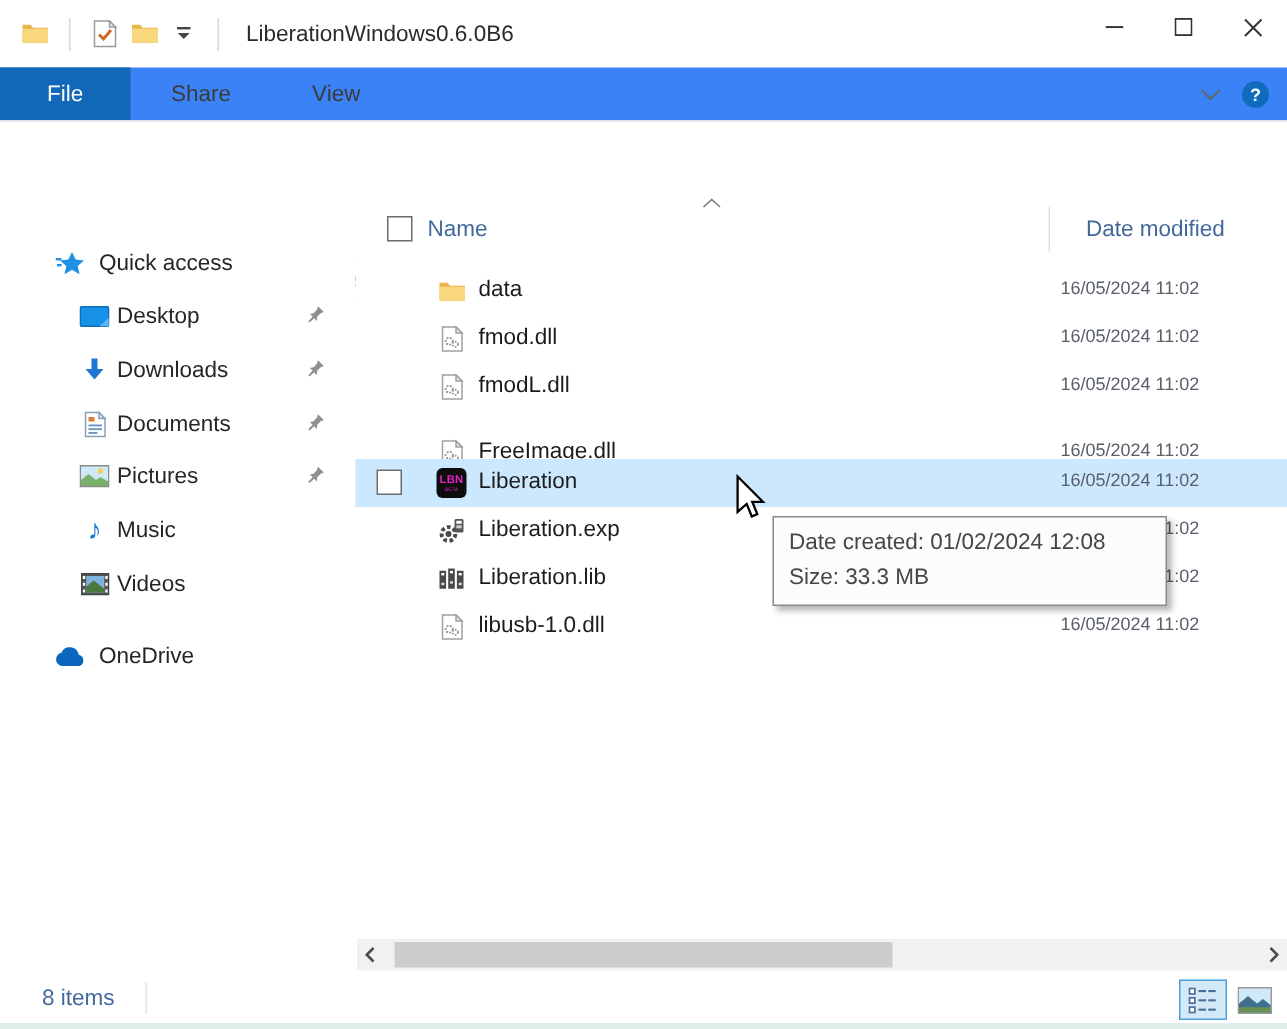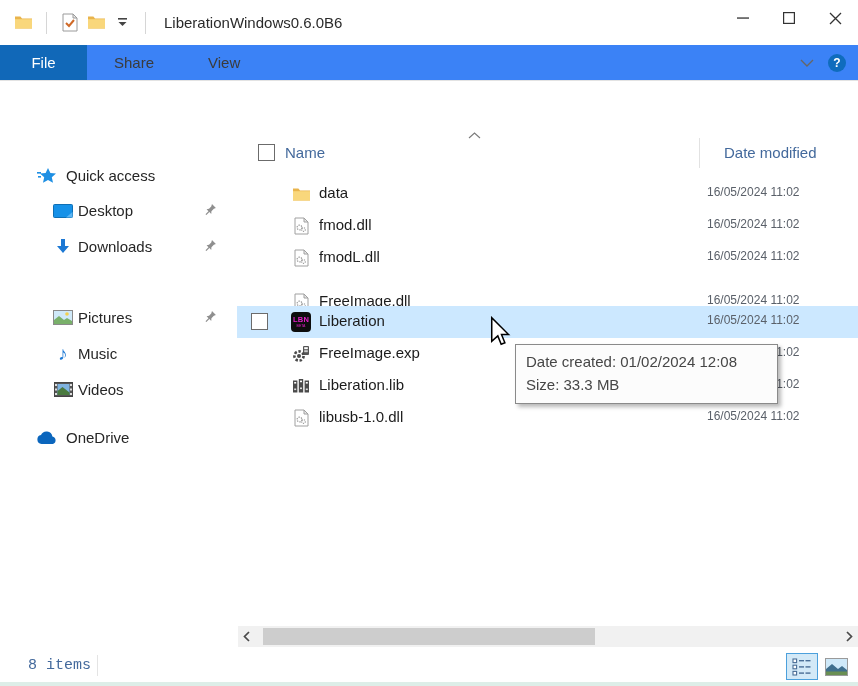--- a/index.html
+++ b/index.html
@@ -75,21 +75,21 @@
   
   .cursor { left:490px; top:316px; z-index:9; }
 
   
   .hscroll { left:238px; top:626px; width:620px; height:21px; background:#f1f1f1; display:flex; align-items:center; }
   .sb-arrow { width:17px; height:21px; display:flex; align-items:center; justify-content:center; }
   .sb-track { position:relative; flex:1; height:21px; }
   .sb-thumb { position:absolute; left:8px; top:2px; width:332px; height:17px; background:#cdcdcd; }
 
   
-  .statusbar { left:0; top:650px; width:853px; height:32px; background:#fff;font-family:Liberation Mono, monospace; }
+  .statusbar { left:0; top:650px; width:853px; height:32px; background:#fff; }
   .items-count { position:absolute; left:28px; top:7px; font-size:15px; color:#43699c; }
   .status-div { position:absolute; left:97px; top:5px; width:1px; height:21px; background:#e4e4e4; }
   .viewbtn-details { position:absolute; left:786px; top:3px; width:32px; height:27px; background:#d3e9f7; border:1px solid #4ca0dc; display:flex; align-items:center; justify-content:center; }
   .viewbtn-thumb { position:absolute; left:823px; top:6px; width:27px; height:21px; display:flex; align-items:center; justify-content:center; }
   .bottom-strip { left:0; top:682px; width:858px; height:4px; background:#ddeee8; }
 
   svg { display:block; }
 </style>
 </head>
 <body>
@@ -252,20 +252,38 @@
         </svg>
     </span>
     <span class="lbl">Downloads</span>
     <span class="pin">
       <svg width="13" height="13" viewBox="0 0 14 14">
           <path d="M8.6 1.2l4.2 4.2-2.2.8L8 8.8l-.2 3-2-2L2.6 13l-1-1 3.2-3.2-2-2 2.6-.6 2.4-2.4z" fill="#8f8f8f"></path>
         </svg>
     </span>
   </div>
 
+  <div class="side-item lv1" style="top:137px;">
+    <span class="s-icon">
+      <svg width="15" height="18" viewBox="0 0 15 18">
+          <path d="M1 1h9l4 4v12H1z" fill="#fff" stroke="#8aa0b8"></path>
+          <path d="M10 1l4 4h-4z" fill="#dce6ef" stroke="#8aa0b8"></path>
+          <rect x="3" y="4" width="4" height="3" fill="#e07f38"></rect>
+          <rect x="3" y="9" width="9" height="1.2" fill="#6a93c0"></rect>
+          <rect x="3" y="11.5" width="9" height="1.2" fill="#6a93c0"></rect>
+          <rect x="3" y="14" width="6" height="1.2" fill="#6a93c0"></rect>
+        </svg>
+    </span>
+    <span class="lbl">Documents</span>
+    <span class="pin">
+      <svg width="13" height="13" viewBox="0 0 14 14">
+          <path d="M8.6 1.2l4.2 4.2-2.2.8L8 8.8l-.2 3-2-2L2.6 13l-1-1 3.2-3.2-2-2 2.6-.6 2.4-2.4z" fill="#8f8f8f"></path>
+        </svg>
+    </span>
+  </div>
 
   <div class="side-item lv1" style="top:172px;">
     <span class="s-icon">
       <svg width="20" height="15" viewBox="0 0 20 15">
           <rect x="0.5" y="0.5" width="19" height="14" fill="#cfe9f9" stroke="#8a8a8a"></rect>
           <path d="M1 10l5-4 5 4 3-2 5 3v3H1z" fill="#79b06a"></path>
           <circle cx="14" cy="4" r="1.8" fill="#f3d04e"></circle>
         </svg>
     </span>
     <span class="lbl">Pictures</span>
@@ -390,21 +408,21 @@
     <div class="frow" style="top:160px;">
       <span class="ficon">
         <svg width="19" height="18" viewBox="0 0 19 18">
             <rect x="11" y="1" width="6" height="9" rx="1" fill="#555"></rect>
             <rect x="12.2" y="2.2" width="3.6" height="2" fill="#fff"></rect>
             <rect x="12.2" y="5.2" width="3.6" height="2" fill="#cfcfcf"></rect>
             <circle cx="7" cy="11" r="4.6" fill="none" stroke="#4a4a4a" stroke-width="2.6" stroke-dasharray="2.4 1.7"></circle>
             <circle cx="7" cy="11" r="2" fill="#4a4a4a"></circle>
           </svg>
       </span>
-      <span class="fname">FreeImage.exp</span>
+      <span class="fname">Liberation.exp</span>
       <span class="fdate">16/05/2024 11:02</span>
     </div>
 
     <div class="frow" style="top:192px;">
       <span class="ficon">
         <svg width="18" height="16" viewBox="0 0 18 16">
             <rect x="1" y="2.5" width="4.4" height="12" fill="#4a4a4a"></rect>
             <rect x="6.8" y="1" width="4.4" height="13.5" fill="#4a4a4a"></rect>
             <rect x="12.6" y="2.5" width="4.4" height="12" fill="#4a4a4a"></rect>
             <rect x="2.2" y="4" width="2" height="1.6" fill="#fff"></rect>

